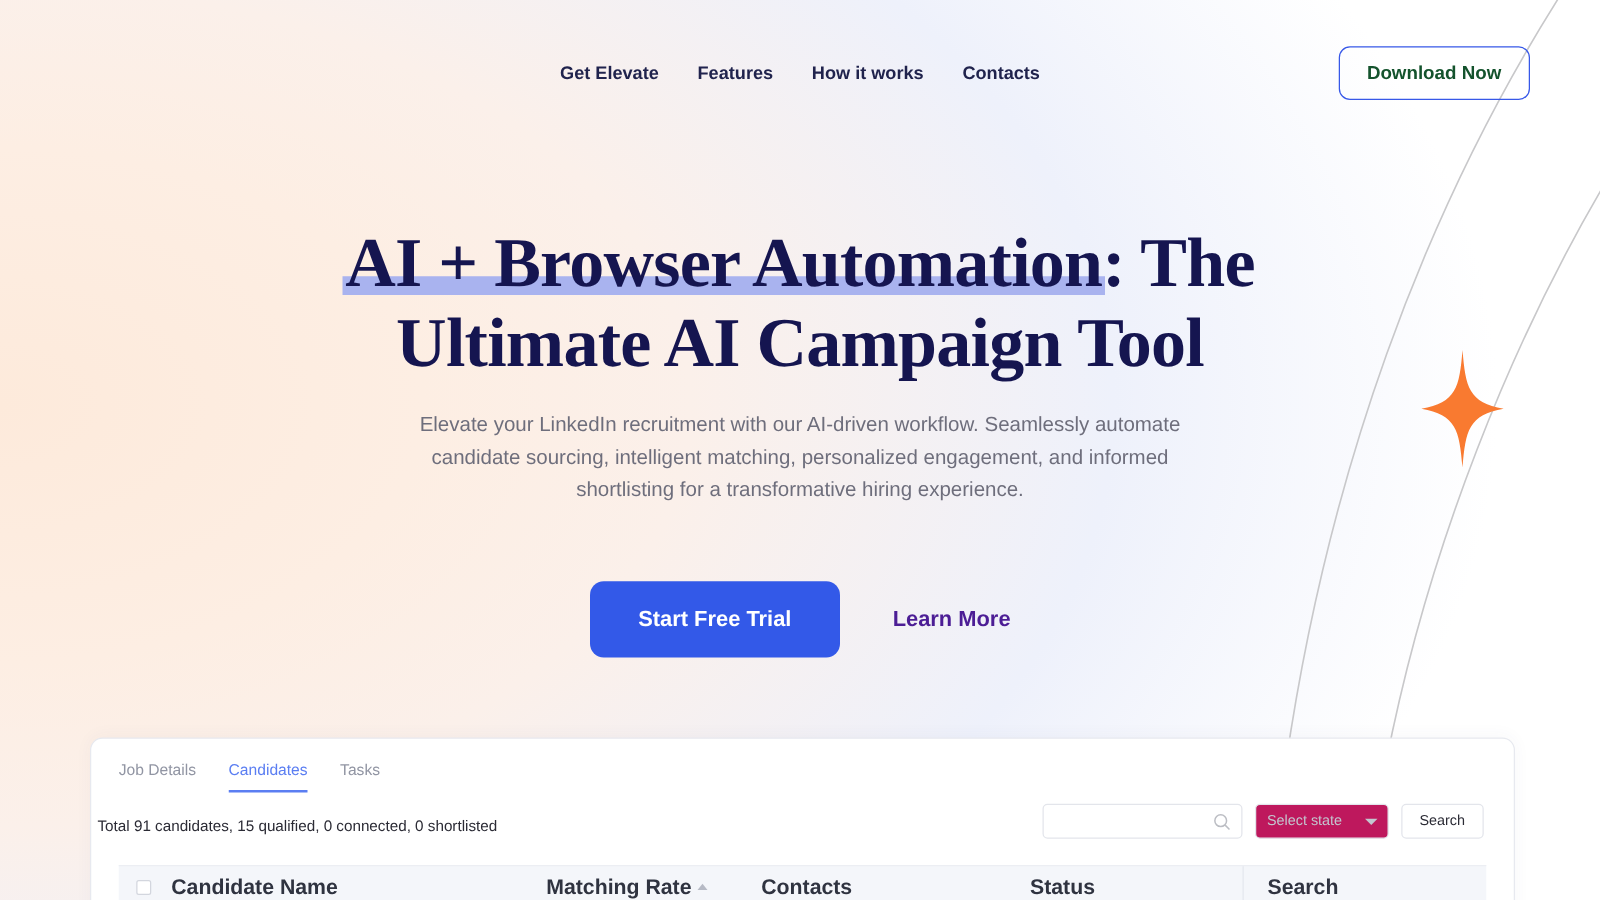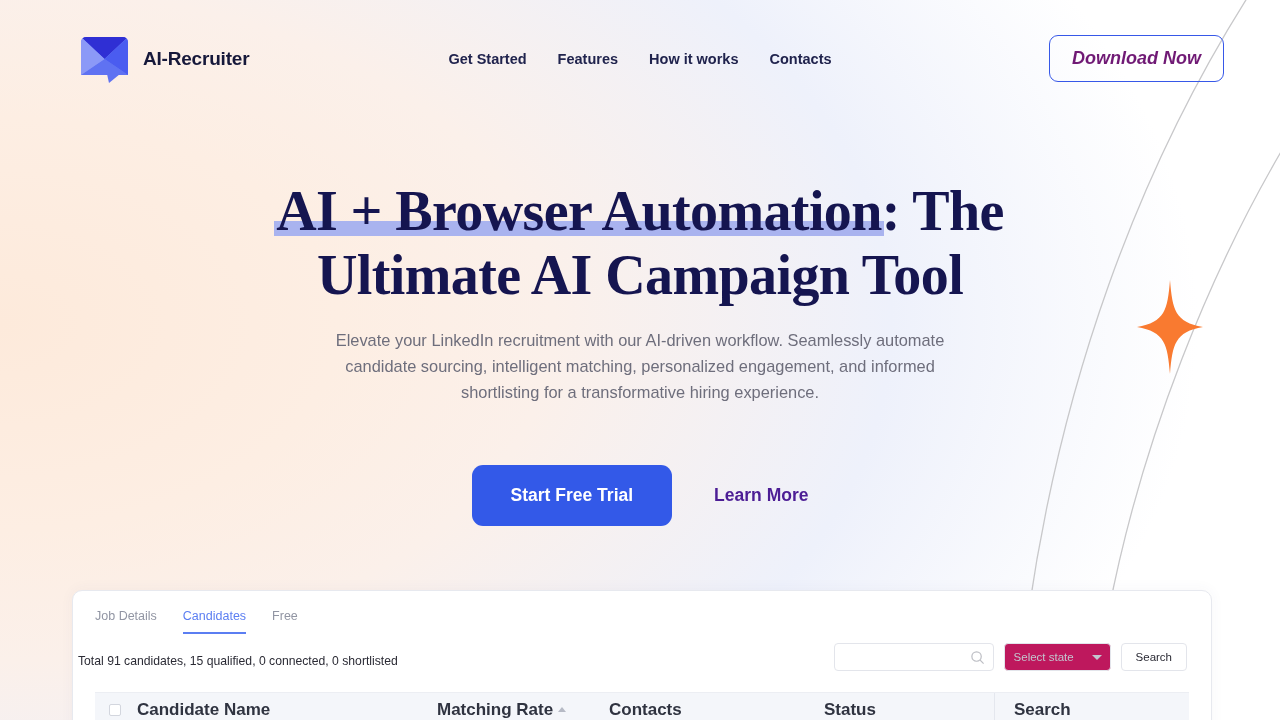--- a/index.html
+++ b/index.html
@@ -52,23 +52,23 @@
   }
   .nav > * { pointer-events: auto; }
   .nav-link {
     font-size: 14.5px; font-weight: bold; color: #20234d;
     text-decoration: none; white-space: nowrap;
   }
   .header-cta {
     margin-left: auto;
     border: 1.6px solid #3758e8; border-radius: 9px;
     background: transparent;
-    color: #701a75; font-size: 18px; font-weight: bold;
+    color: #14532d; font-size: 15px; font-weight: bold;
     padding: 12px 22px; cursor: pointer;
-    font-family: inherit; white-space: nowrap; font-style: italic;
+    font-family: inherit; white-space: nowrap;
   }
 
   
   .hero {
     position: relative; z-index: 4;
     text-align: center;
     padding-top: 62px;
   }
   .headline {
     font-family: "Liberation Serif", "DejaVu Serif", serif;
@@ -229,41 +229,23 @@
 <svg id="bg-arcs" viewBox="0 0 460 720" fill="none">
   <path d="M 452 -40 C 330 140, 225 390, 196 720" stroke="#c8c8ca" stroke-width="1.3" fill="none"></path>
   <path d="M 520 60 C 400 230, 300 470, 272 720" stroke="#c8c8ca" stroke-width="1.3" fill="none"></path>
 </svg>
 
 <svg id="bg-star" viewBox="0 0 66 94">
   <path d="M33 0 C35.5 30, 38 42, 66 47 C38 52, 35.5 64, 33 94 C30.5 64, 28 52, 0 47 C28 42, 30.5 30, 33 0 Z" fill="#f97a30"></path>
 </svg>
 
 <header class="header">
-  <div class="brand">
-    <svg class="logo-mark" viewBox="0 0 49 49">
-      <defs>
-          <clipPath id="lclip">
-            <rect x="1" y="3" width="47" height="43" rx="5"></rect>
-          </clipPath>
-        </defs>
-      <g clip-path="url(#lclip)">
-        <rect x="1" y="3" width="47" height="38" fill="#7d8cf5"></rect>
-        <path d="M1 3 L24.5 25 L48 3 Z" fill="#2f2fd4"></path>
-        <path d="M1 41 L24.5 25 L48 41 Z" fill="#5f72f2"></path>
-        <path d="M1 3 L24.5 25 L1 41 Z" fill="#8b99f7"></path>
-        <path d="M48 3 L24.5 25 L48 41 Z" fill="#4a5cf0"></path>
-      </g>
-      <path d="M27 40 L40 40 L29 49 Z" fill="#5f72f2"></path>
-    </svg>
-    <span class="brand-name">AI-Recruiter</span>
-  </div>
 
   <nav class="nav">
-    <a class="nav-link" href="#">Get Started</a>
+    <a class="nav-link" href="#">Get Elevate</a>
     <a class="nav-link" href="#">Features</a>
     <a class="nav-link" href="#">How it works</a>
     <a class="nav-link" href="#">Contacts</a>
   </nav>
 
   <button class="header-cta">Download Now</button>
 </header>
 
 <section class="hero">
   <h1 class="headline">
@@ -275,21 +257,21 @@
     <button class="btn-primary">Start Free Trial</button>
     <button class="btn-link">Learn More</button>
   </div>
 </section>
 
 <section class="dash-card">
 
   <div class="tabs">
     <button class="tab">Job Details</button>
     <button class="tab active">Candidates</button>
-    <button class="tab">Free</button>
+    <button class="tab">Tasks</button>
   </div>
 
   <div class="toolbar">
     <div class="count-text">Total 91 candidates, 15 qualified, 0 connected, 0 shortlisted</div>
 
     <div class="search-group">
       <div class="search-box">
         <input type="text" placeholder="" style="">
         <svg class="search-icon" viewBox="0 0 16 16" fill="none">
           <circle cx="7" cy="7" r="5" stroke="#6b6f7c" stroke-width="1.3"></circle>

